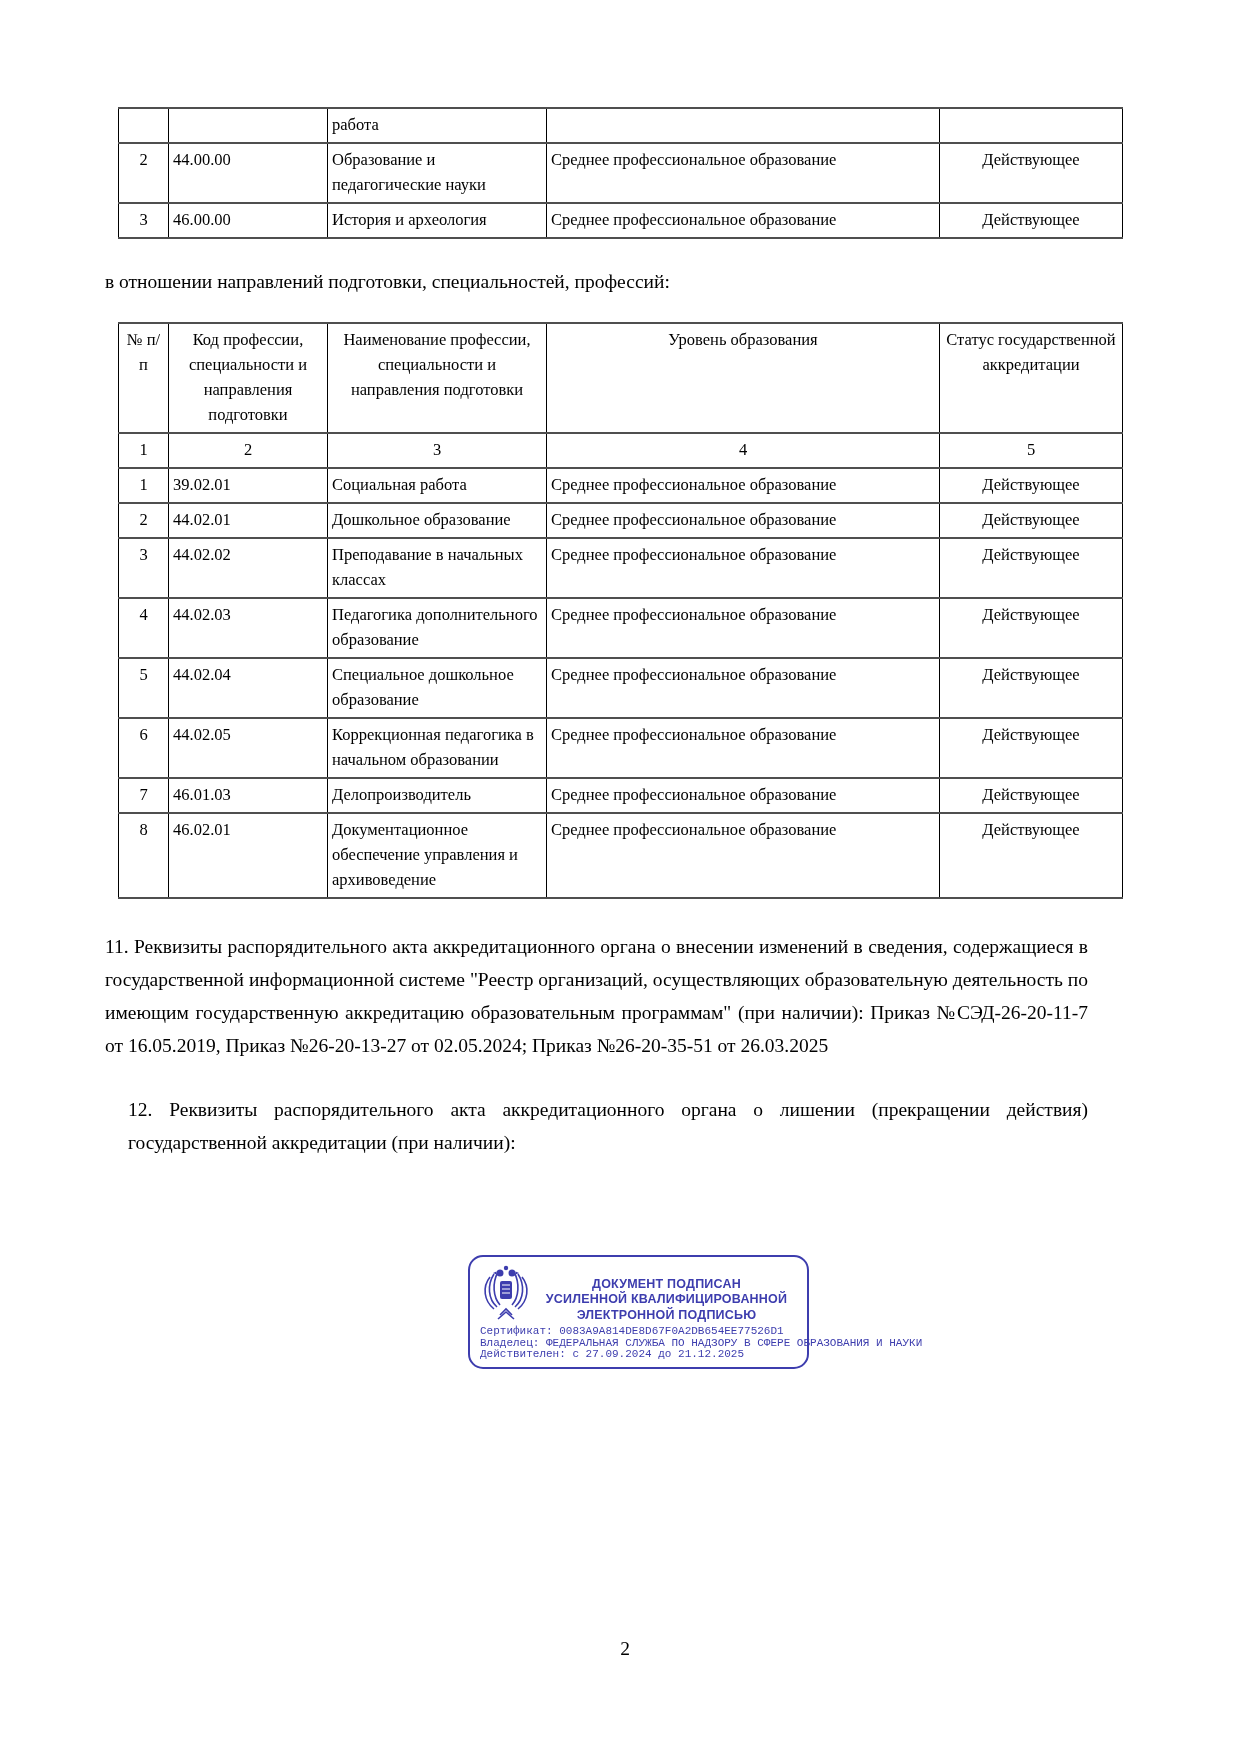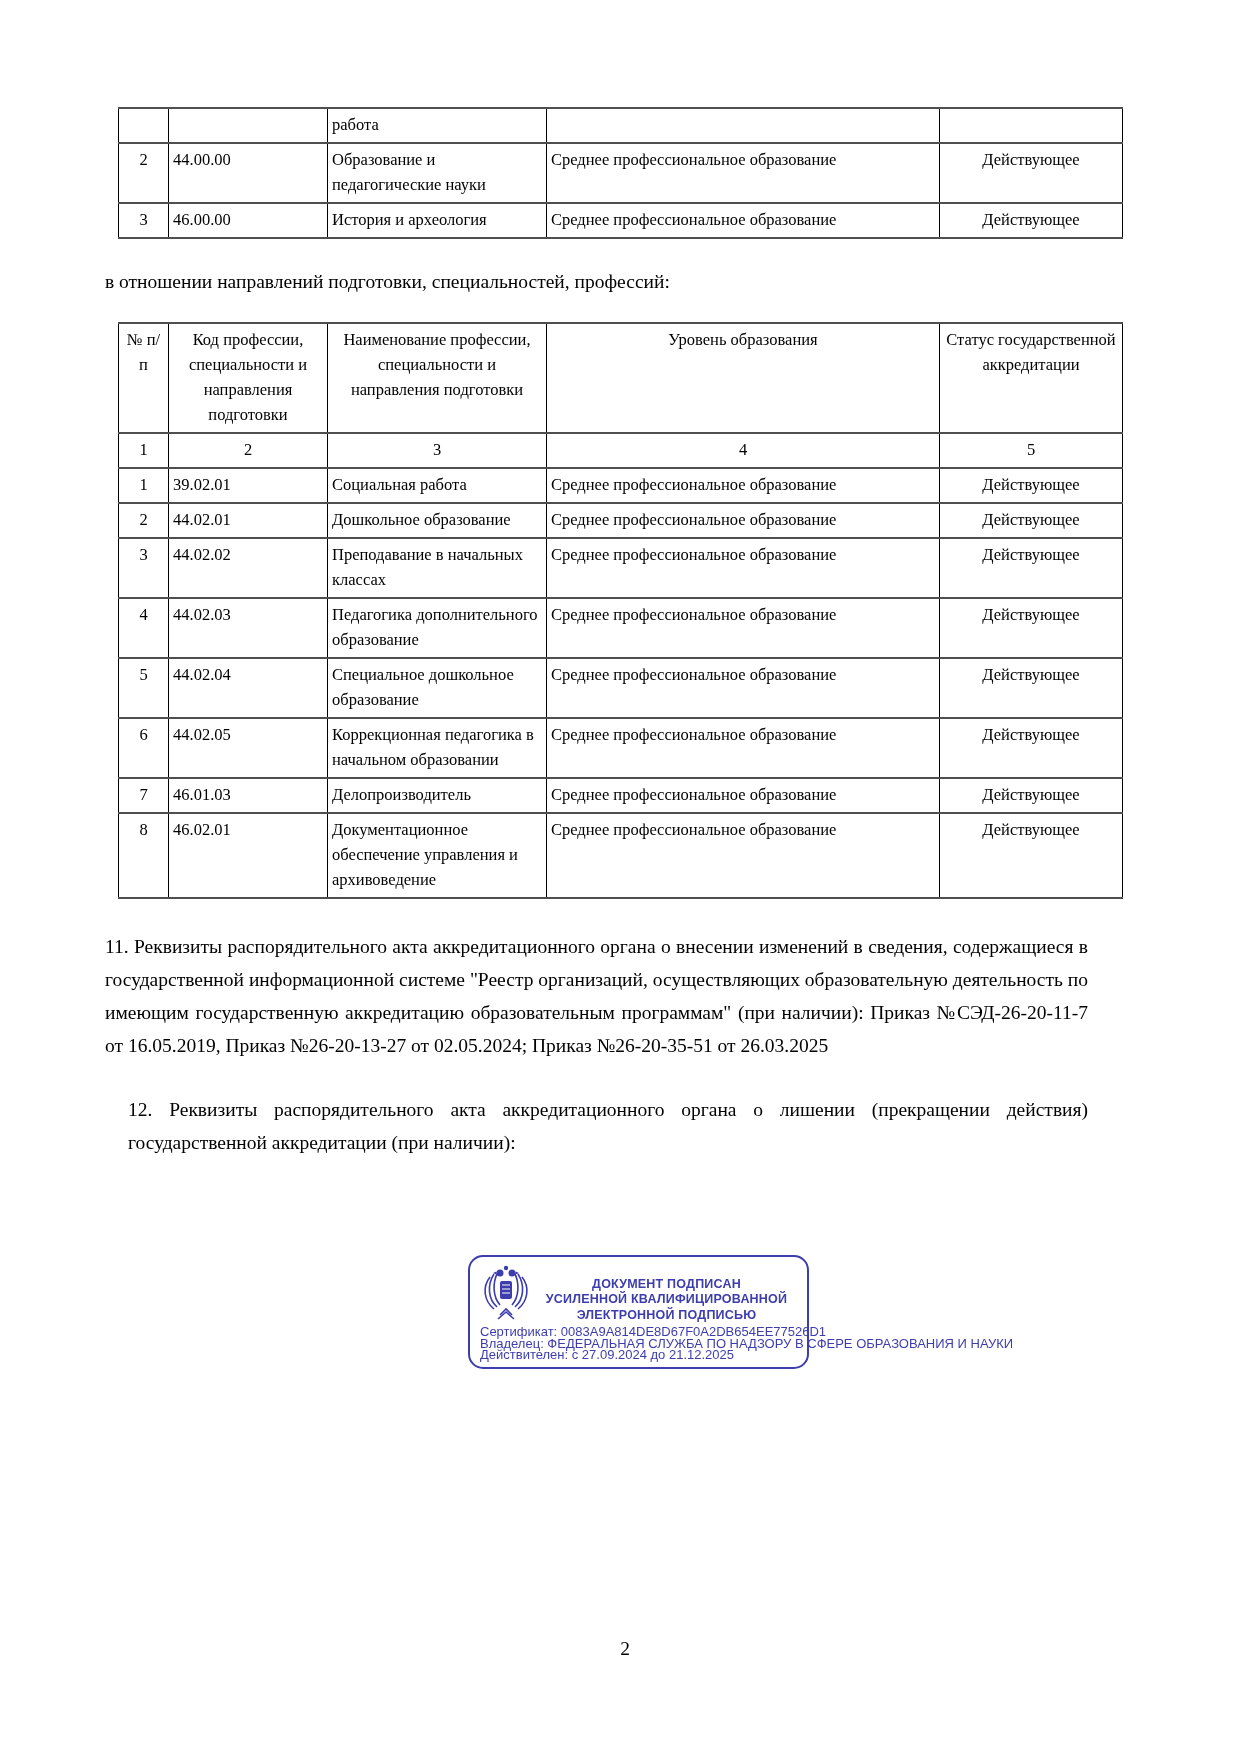--- a/index.html
+++ b/index.html
@@ -38,22 +38,22 @@
   }
   .stamp-top { display:flex; align-items:flex-end; }
   .eagle { flex:0 0 auto; margin-right:4px; }
   .stamp-title {
     flex:1; text-align:center; padding-top:5px;
     font-family:"Liberation Sans", sans-serif; font-weight:bold;
     font-size:12.5px; line-height:15.5px; letter-spacing:.2px;
   }
   .stamp-meta {
     margin-top:3px;
-    font-family:Liberation Sans, sans-serif;
-    font-size:13px; line-height:11.5px; white-space:nowrap;
+    font-family:Liberation Mono, monospace;
+    font-size:11px; line-height:11.5px; white-space:nowrap;
   }
   .pageno {
     position:absolute; left:0; right:0; top:1638px; text-align:center;
     font-size:19.5px; transform:translateX(28px);
   }
 </style>
 </head>
 <body>
 
 <div class="page">

